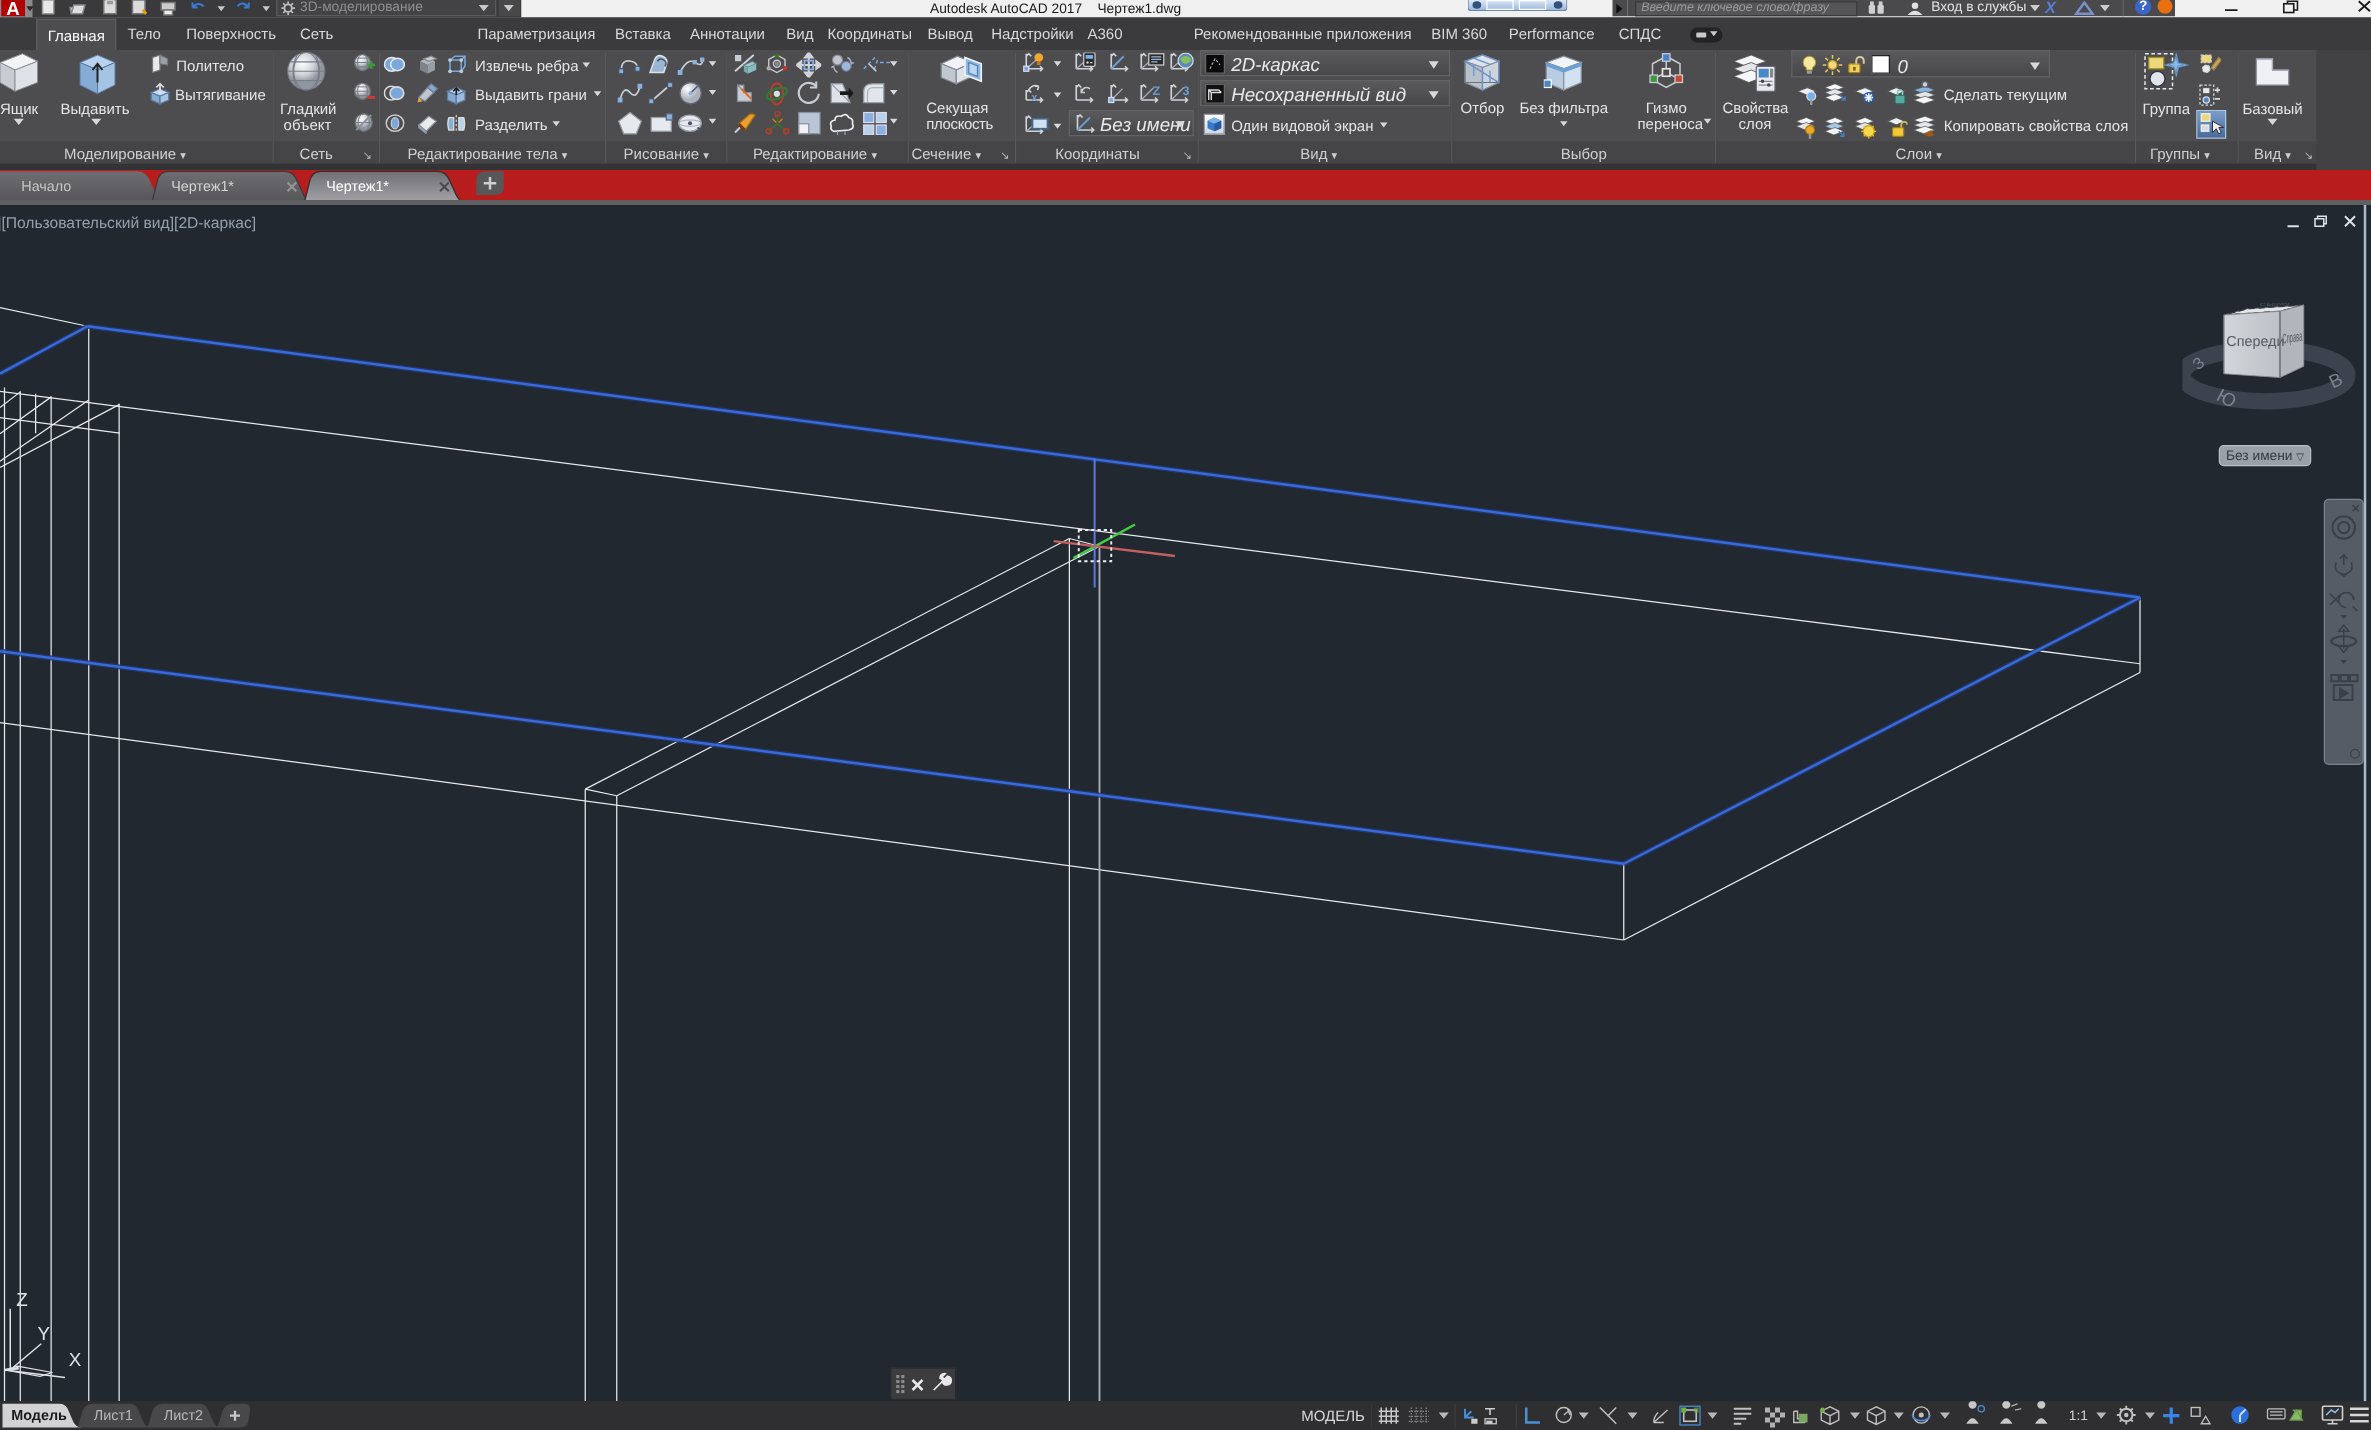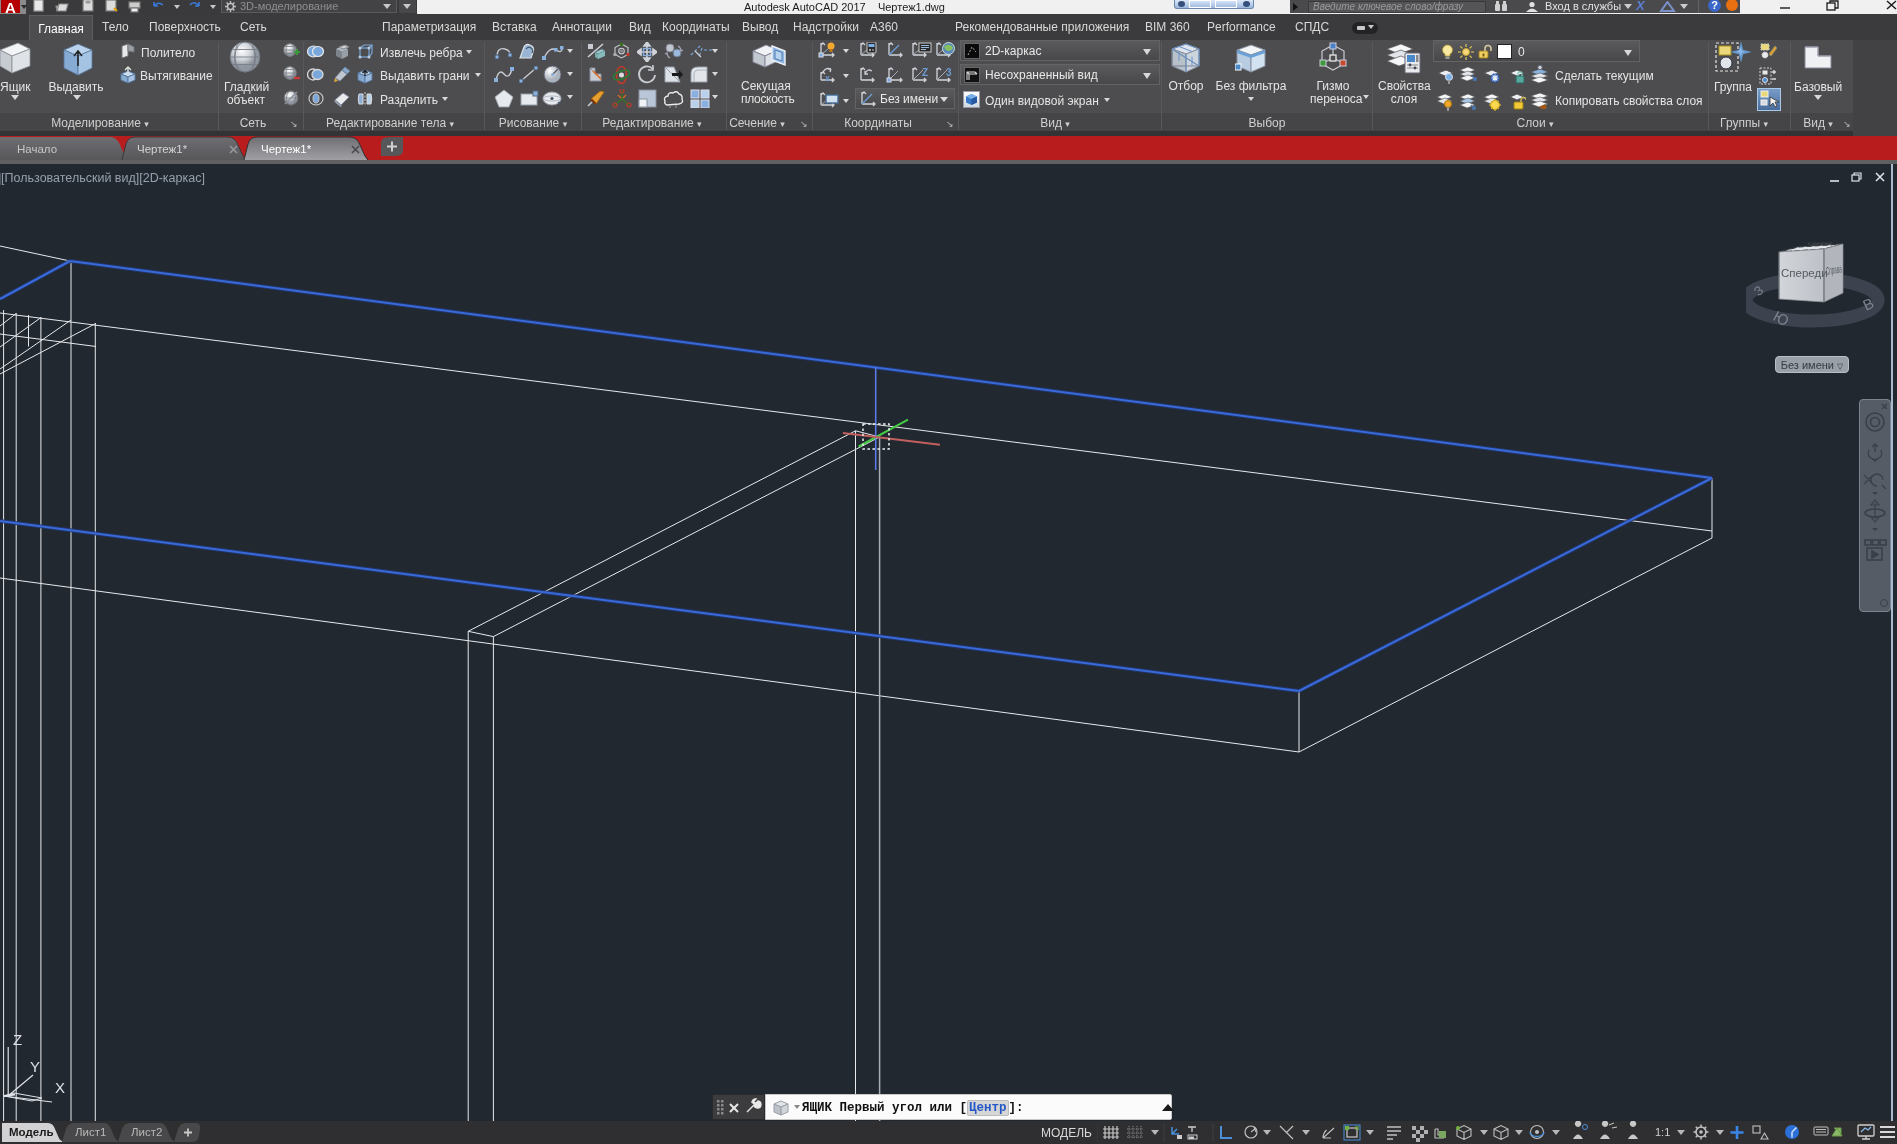--- a/index.html
+++ b/index.html
@@ -22,21 +22,21 @@
   .rtab { position:absolute; top:0; height:26px; line-height:27px; color:#d9d9d9; font-size:12px; }
   #activetab { left:29px; top:1px; width:64px; height:25px; background:#4d4d4f; border:1px solid #5d5d5f; border-bottom:none; color:#fff; text-align:center; font-size:12px; line-height:26px; }
 
   
   #ribbon { left:0; top:40px; width:1897px; height:96px; background:#4d4d4f; }
   #ribbonlabels { left:0; top:73px; width:1897px; height:18px; background:#454547; }
   #ribbonbottom { left:0; top:91px; width:1897px; height:5px; background:#333335; }
   .sep { position:absolute; top:2px; width:1px; height:88px; background:#3a3a3c; border-right:1px solid #59595b; }
   .plabel { position:absolute; top:75px; height:16px; line-height:16px; font-size:12px; color:#cfcfcf; text-align:center; }
   .ricontext { position:absolute; color:#e4e4e4; font-size:12px; line-height:13px; }
-  .dropbox { position:absolute; background:linear-gradient(#5a5a5c,#48484a); border:1px solid #636365; color:#e8e8e8; font-size:12px; }
+  .dropbox { position:absolute; background:linear-gradient(#5a5a5c,#48484a); border:1px solid #636365; color:#e8e8e8; font-size:15px;font-style:italic; }
 
   
   #filetabs { left:0; top:136px; width:1897px; height:28px; background:#b91c1c; }
 
   
   #canvas { left:0; top:169px; width:1897px; height:952px; background:#212830; }
 
   
   #cmdbar { left:712px; top:1094px; width:460px; height:26px; }
 
@@ -900,30 +900,20 @@
             <rect x="8" y="9" width="2.5" height="2.5"></rect>
           <rect x="4" y="13" width="2.5" height="2.5"></rect>
             <rect x="8" y="13" width="2.5" height="2.5"></rect>
           <rect x="4" y="17" width="2.5" height="2.5"></rect>
             <rect x="8" y="17" width="2.5" height="2.5"></rect>
         </g>
         <path d="M17 9 l8 8 M25 9 l-8 8" stroke="#e8e8e8" stroke-width="2"></path>
         <path d="M34 17 l7 -7 M41 10 a3.5 3.5 0 1 0 4 -4 l-2.5 2.5 -2 -2 2.5 -2.5 a3.5 3.5 0 0 0 -4 4" fill="#e8e8e8" stroke="#e8e8e8" stroke-width="1.4"></path>
       </svg>
     </div>
-    <div class="abs" style="left:53px;top:0;width:407px;height:26px;background:#fbfbfb;border:1px solid #c8c8c8;border-radius:0 2px 2px 0;">
-      <svg class="abs" style="left:6px;top:4px" width="20" height="18" viewBox="0 0 20 18">
-        <polygon points="2,5 9,2 16,5 9,8" fill="#e2e6ea" stroke="#98a0a8"></polygon>
-        <polygon points="2,5 9,8 9,16 2,13" fill="#bcc2c8" stroke="#98a0a8"></polygon>
-        <polygon points="9,8 16,5 16,13 9,16" fill="#d0d5da" stroke="#98a0a8"></polygon>
-      </svg>
-      <div class="abs" style="left:28px;top:10px;width:0;height:0;border:3.5px solid transparent;border-top:4.5px solid #888;"></div>
-      <div class="abs" style="left:36px;top:6px;font-size:12.5px;color:#111;font-weight:bold;white-space:nowrap;font-family:'Liberation Mono',monospace;">ЯЩИК Первый угол или [<span style="background:#d6d6d6;border:1px solid #bcbcbc;color:#2458c8;border-radius:2px;padding:0 1px;">Центр</span>]:</div>
-      <div class="abs" style="left:396px;top:9px;width:0;height:0;border-left:6px solid transparent;border-right:6px solid transparent;border-bottom:7px solid #1a1a1a;"></div>
-    </div>
   </div>
   <div id="statusbar" class="abs">
     <svg width="420" height="23" viewBox="0 0 420 23">
       <path d="M2 21 L2 2 L48 2 Q53 2 55 8 L58 15 Q60 21 66 21 Z" fill="#d2d2d4"></path>
       <text x="9" y="15" font-size="11.5" font-weight="bold" fill="#1a1a1a" font-family="Liberation Sans">Модель</text>
       <path d="M62 21 L66 8 Q68 2 74 2 L104 2 Q109 2 111 8 L114 15 Q116 21 122 21 Z" fill="#48484a"></path>
       <text x="75" y="15" font-size="11.5" fill="#b8b8b8" font-family="Liberation Sans">Лист1</text>
       <path d="M118 21 L122 8 Q124 2 130 2 L160 2 Q165 2 167 8 L170 15 Q172 21 178 21 Z" fill="#48484a"></path>
       <text x="131" y="15" font-size="11.5" fill="#b8b8b8" font-family="Liberation Sans">Лист2</text>
       <path d="M174 21 L178 8 Q180 2 186 2 L196 2 Q201 2 200 8 L199 15 Q198 21 192 21 Z" fill="#48484a"></path>

